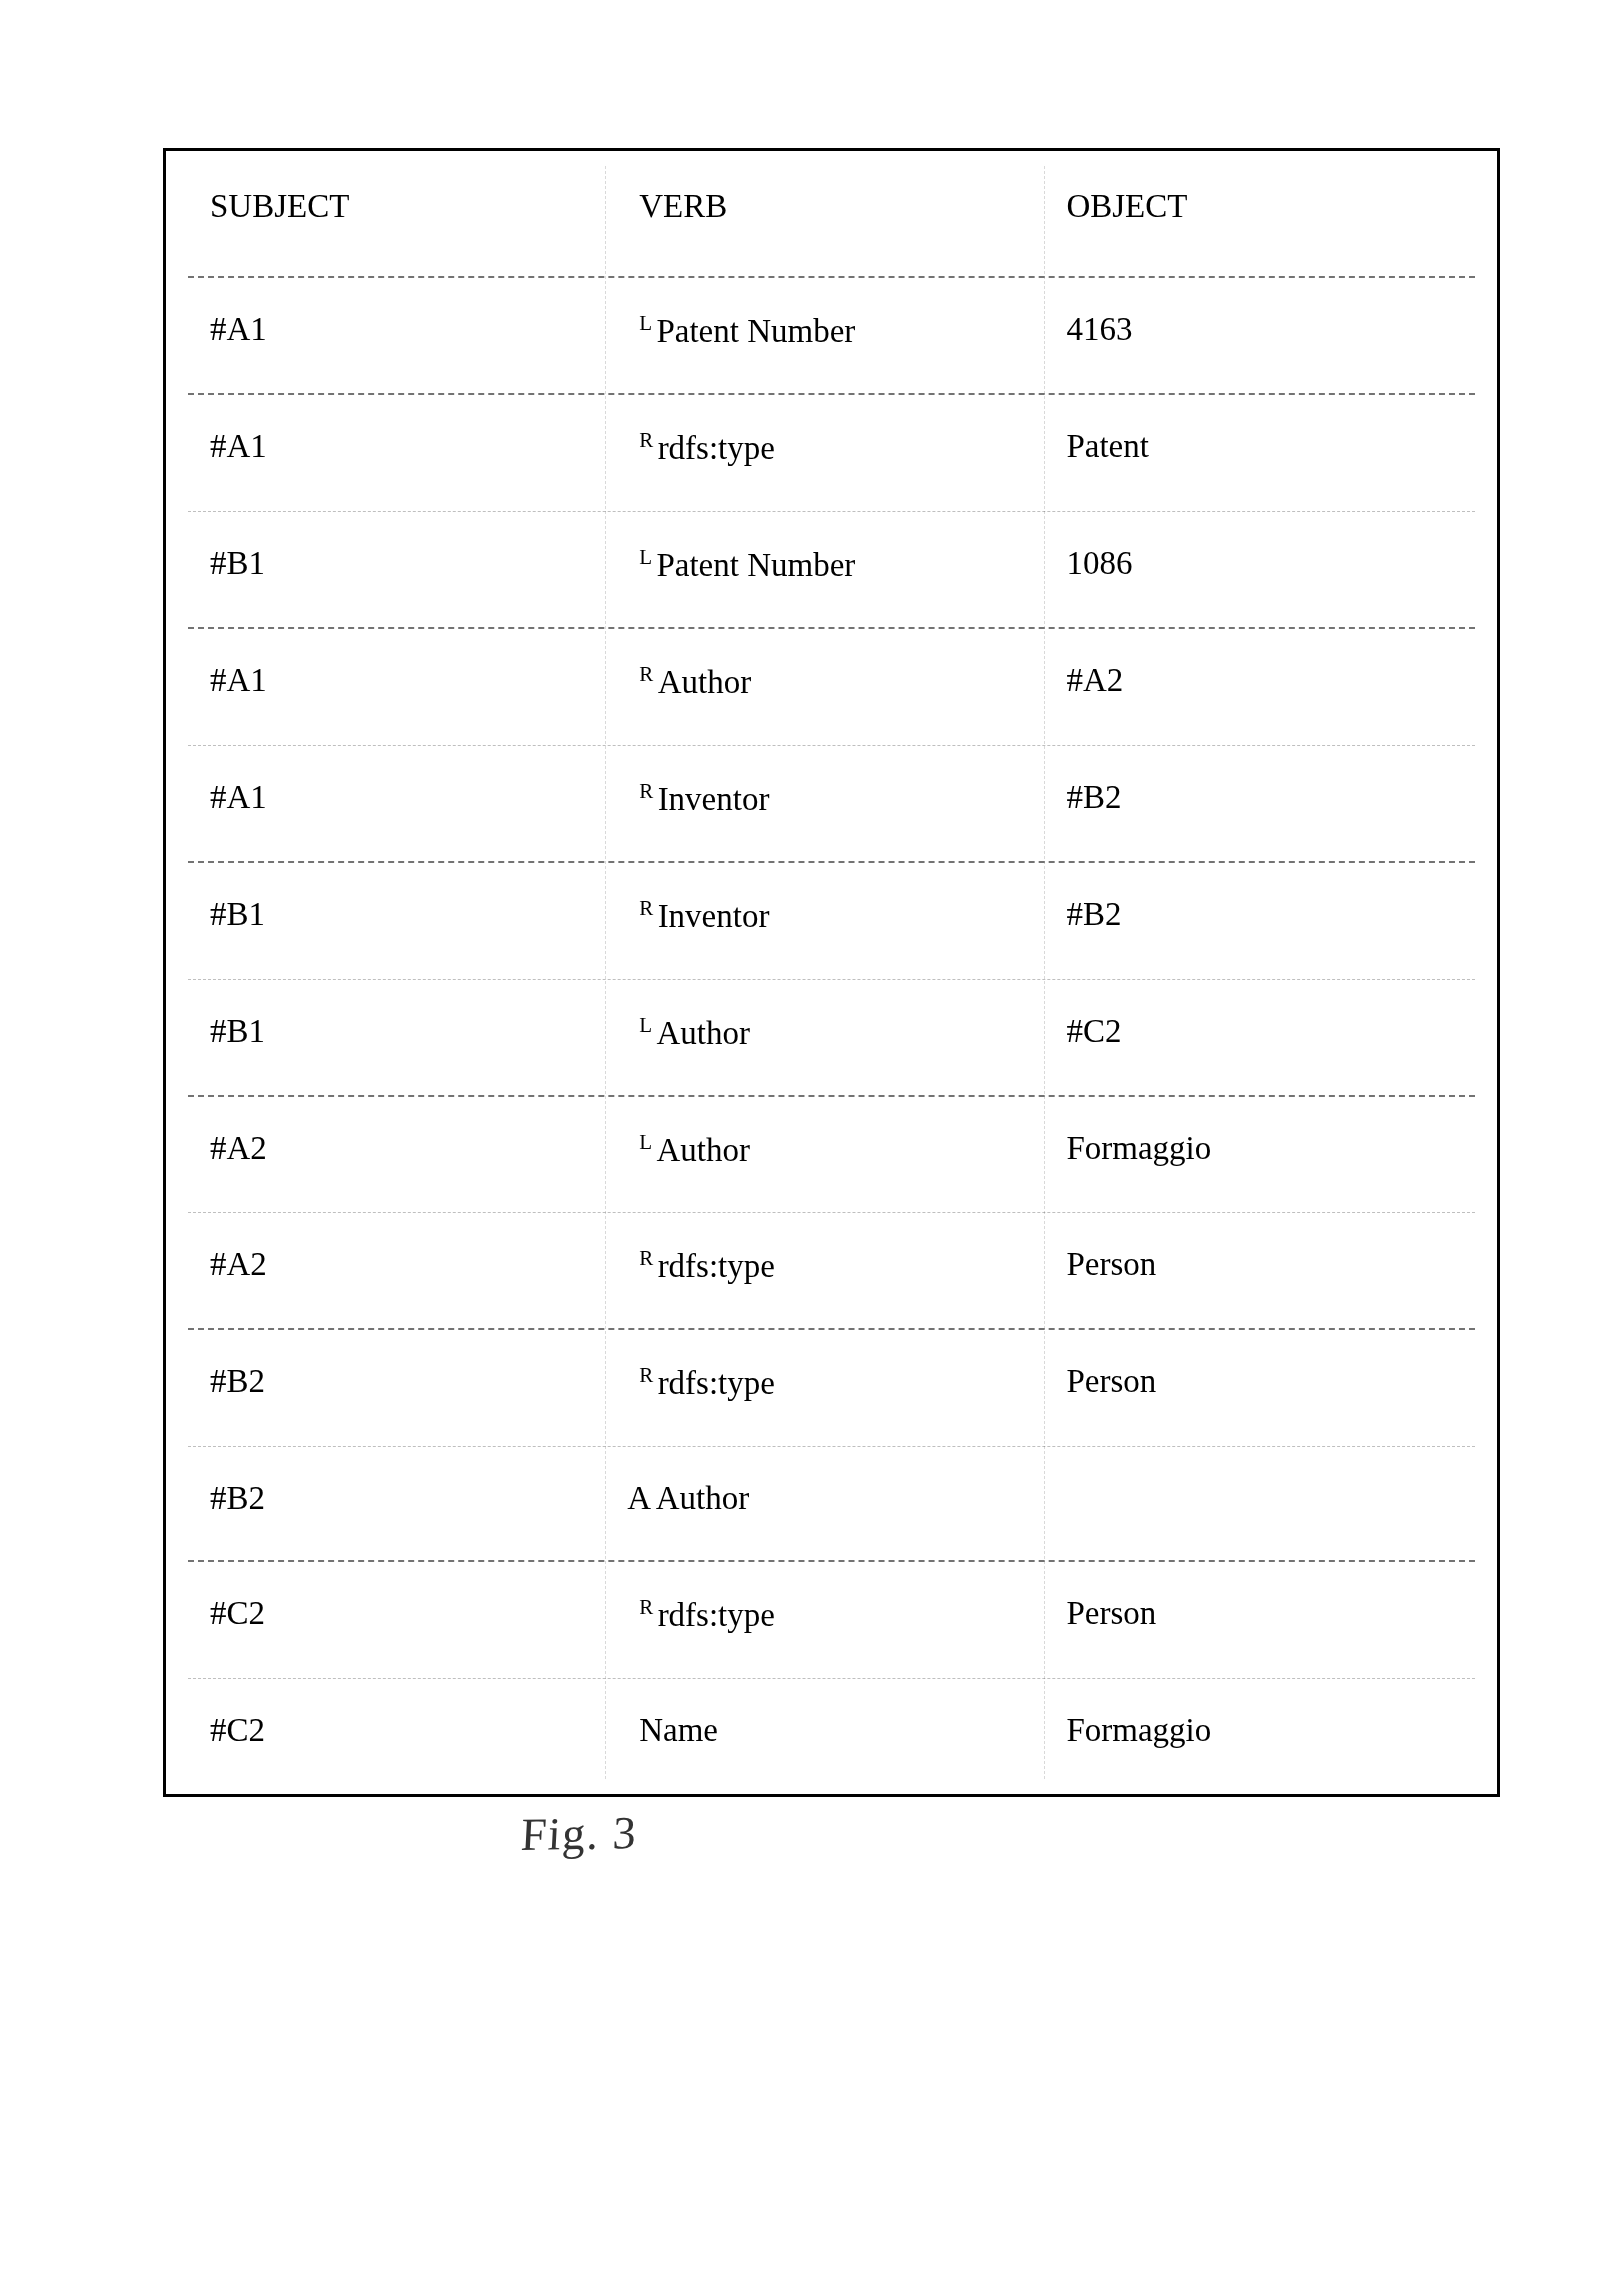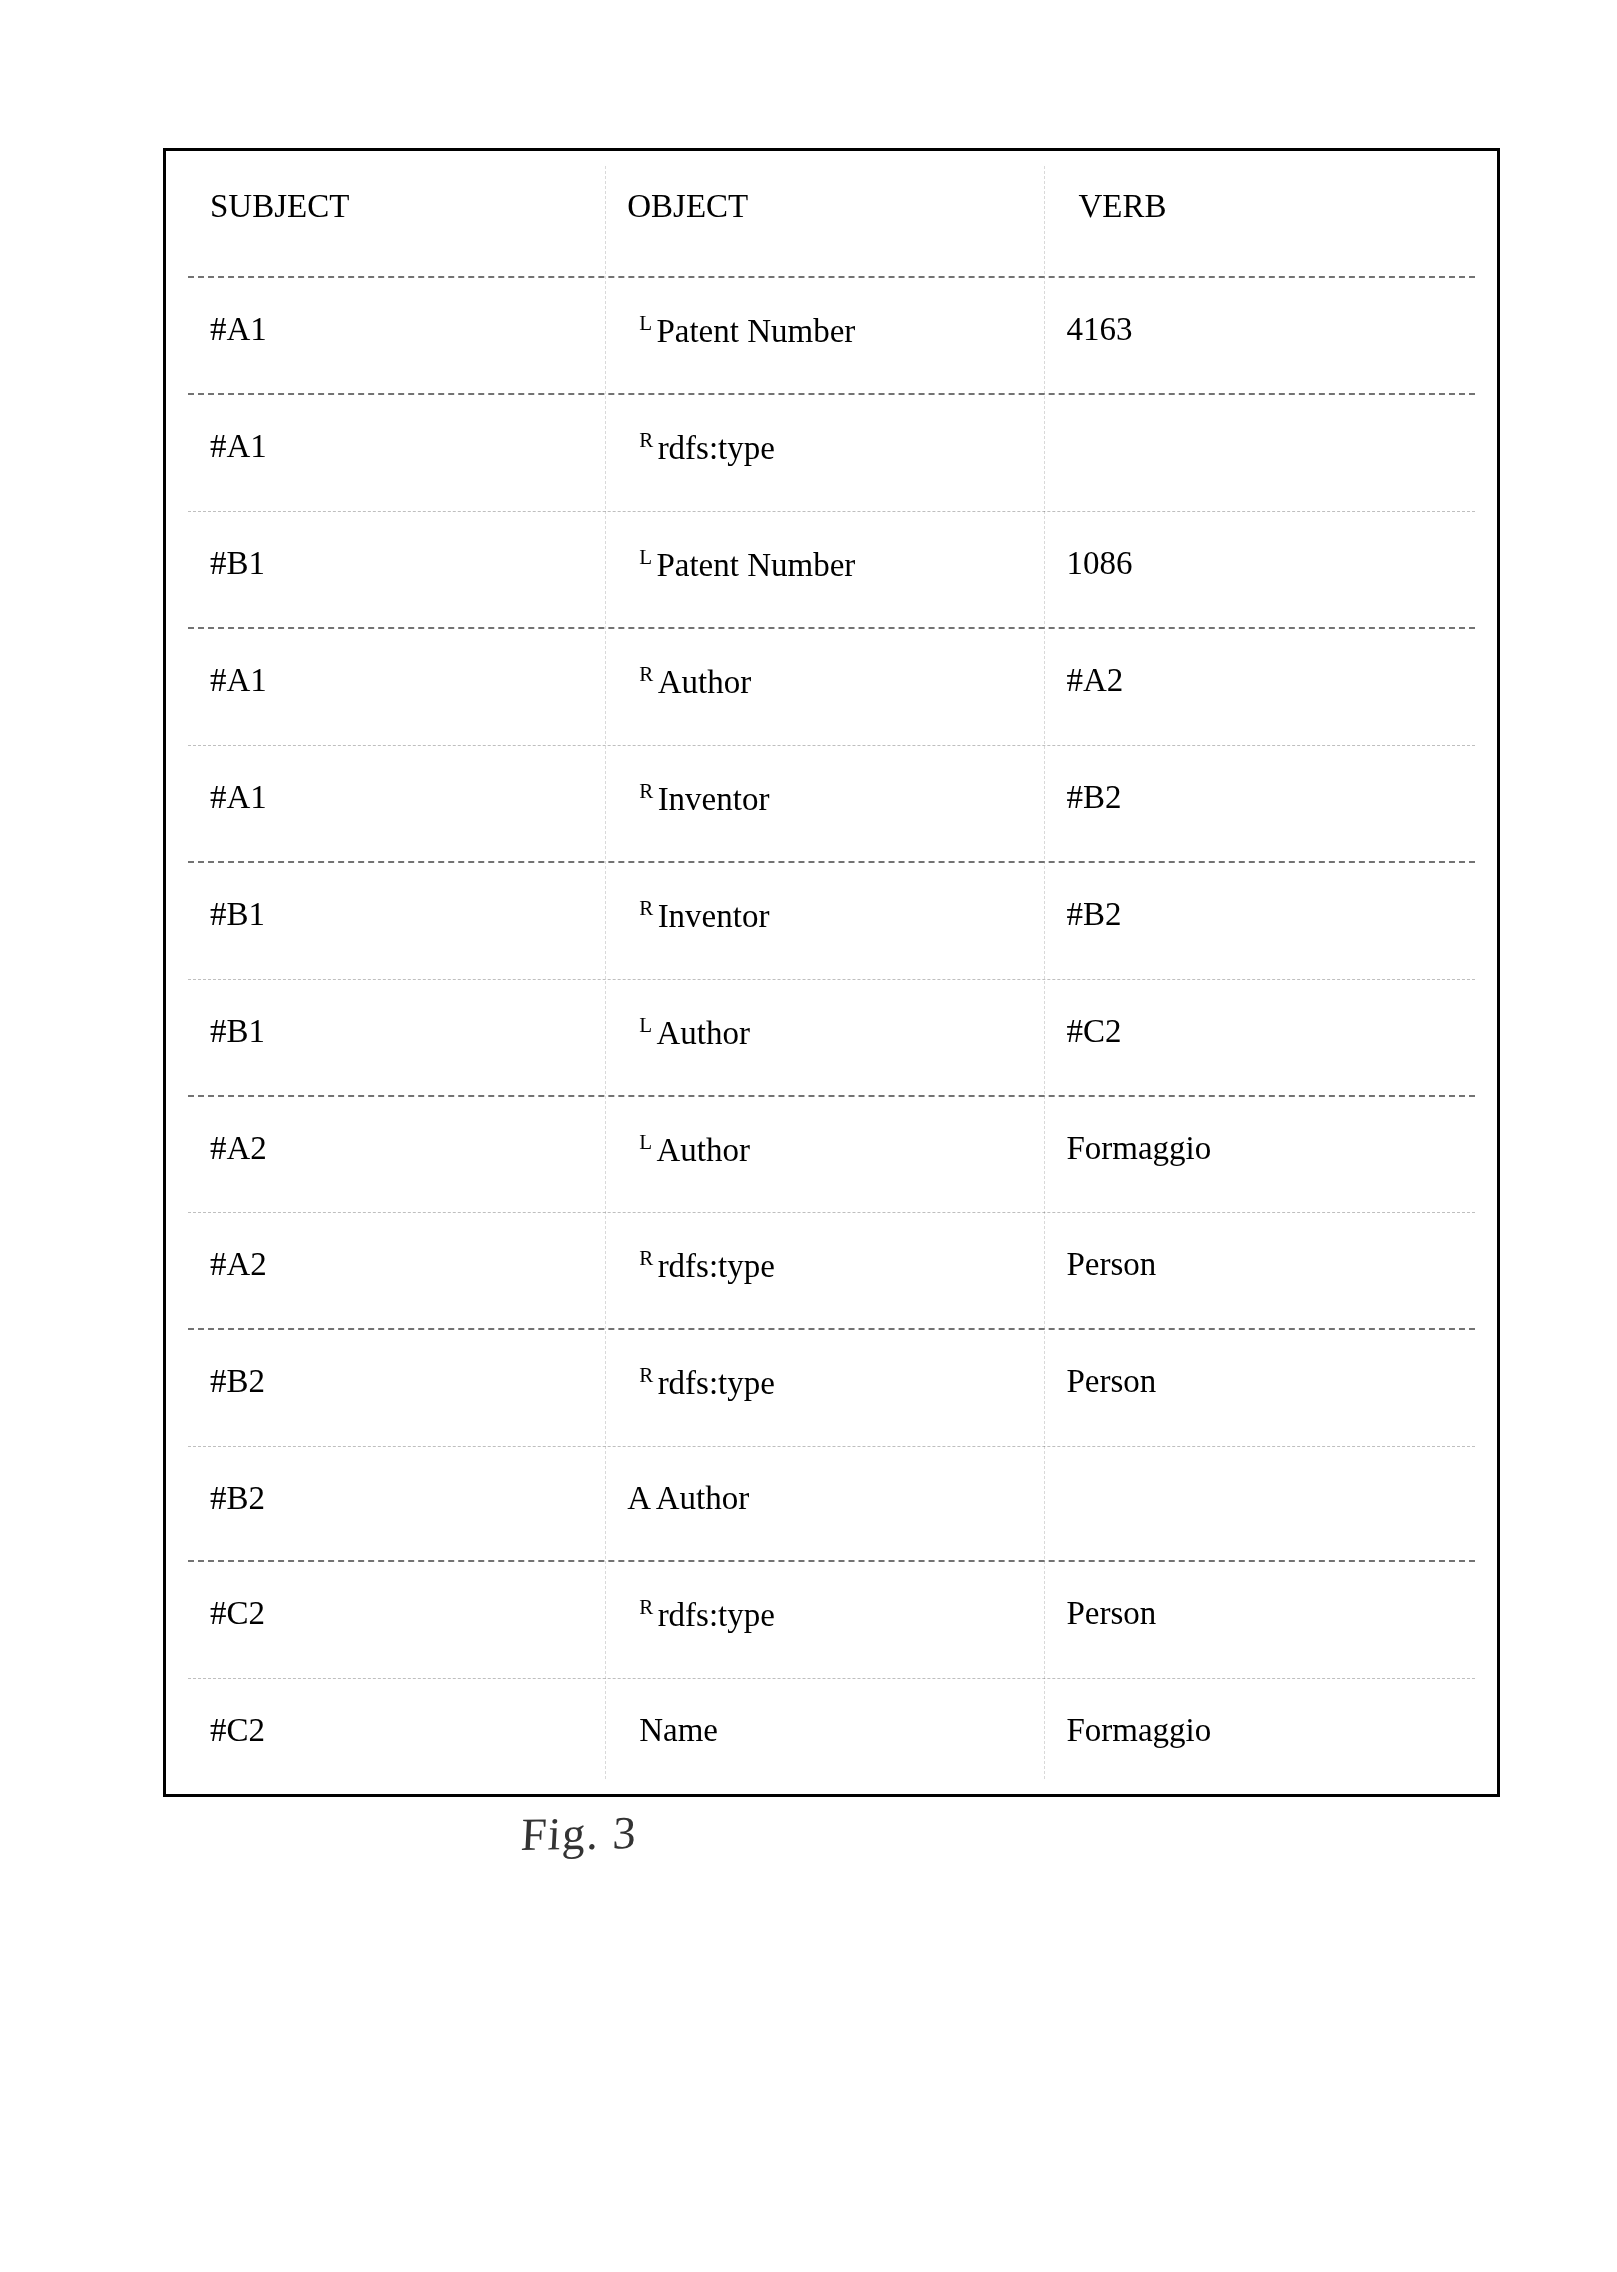--- a/index.html
+++ b/index.html
@@ -92,35 +92,36 @@
 </head>
 <body>
 
 <div class="page">
   <div class="frame">
     <div class="vline c1"></div>
     <div class="vline c2"></div>
 
     <div class="row header">
       <div class="cell subject">SUBJECT</div>
+      <div class="cell verb">VERB</div>
       <div class="cell object">OBJECT</div>
-      <div class="cell verb">VERB</div>
       <div class="hr"></div>
     </div>
 
     <div id="rows">
         <div class="row">
           <div class="cell subject">#A1</div>
           <div class="cell verb"><span class="sup">L</span><span>Patent Number</span></div>
           <div class="cell object">4163</div>
           <div class="hr"></div>
         </div>
         <div class="row">
           <div class="cell subject">#A1</div>
           <div class="cell verb"><span class="sup">R</span><span>rdfs:type</span></div>
+          <div class="cell object">Patent</div>
           <div class="hr faint"></div>
         </div>
         <div class="row">
           <div class="cell subject">#B1</div>
           <div class="cell verb"><span class="sup">L</span><span>Patent Number</span></div>
           <div class="cell object">1086</div>
           <div class="hr"></div>
         </div>
         <div class="row">
           <div class="cell subject">#A1</div>

